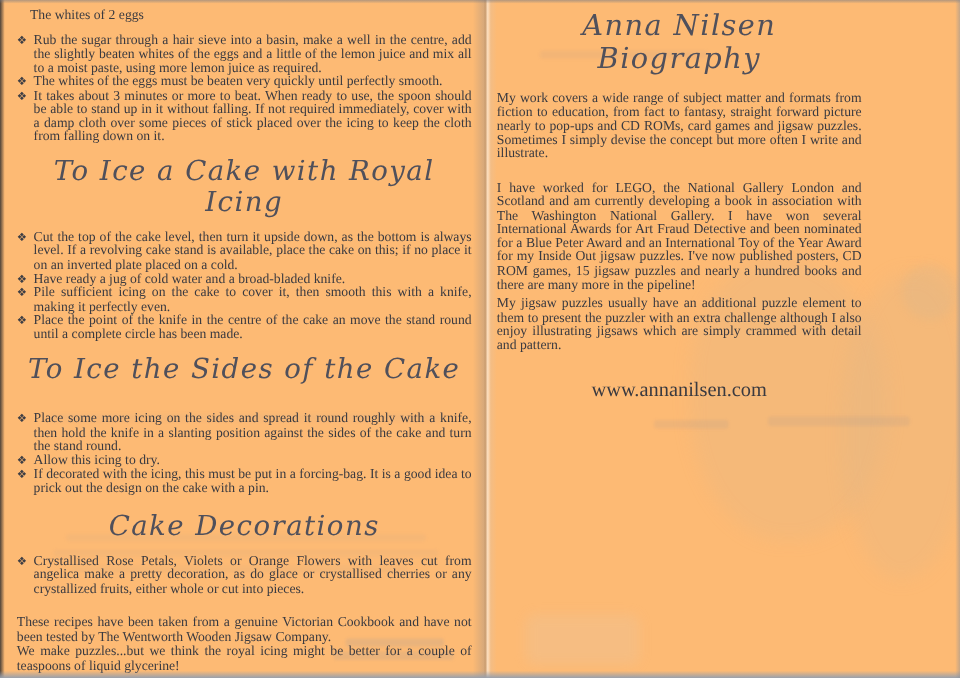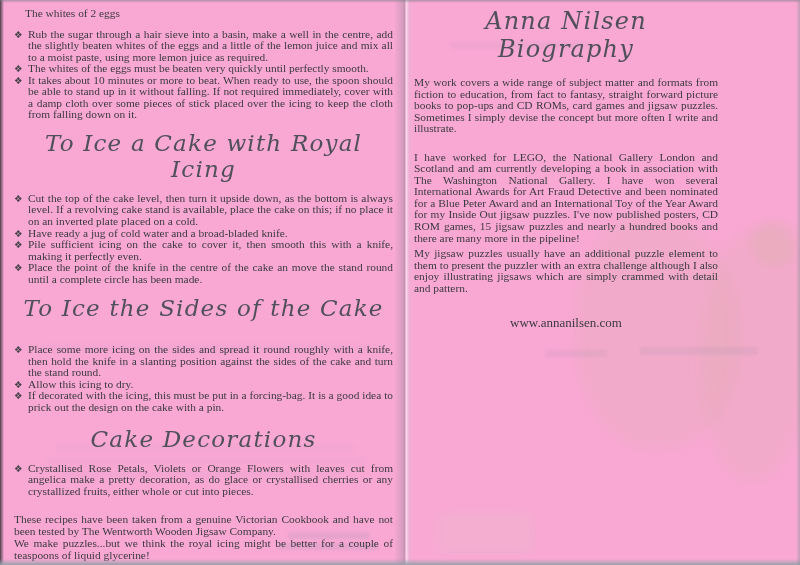--- a/index.html
+++ b/index.html
@@ -1,18 +1,18 @@
 <!DOCTYPE html>
 <html><head>
 <meta charset="utf-8">
 <style>
   html,body { margin:0; padding:0; background:#d8d9dc; }
   .scan {
     position:relative; width:800px; height:565px; overflow:hidden;
-    background:#f9a8d4;
+    background:#fdba74;
     font-family:"Liberation Serif", serif;
     color:#3a3a40;
   }
   
   .edge { position:absolute; pointer-events:none; }
   .edge-left   { left:0; top:0; width:4px; height:100%; background:linear-gradient(to right, rgba(35,36,40,0.8), rgba(35,36,40,0)); }
   .edge-top    { left:0; top:0; width:100%; height:3px; background:linear-gradient(to bottom, rgba(120,122,130,0.55), rgba(120,122,130,0)); }
   .edge-bottom { left:0; bottom:0; width:100%; height:6px; background:linear-gradient(to top, #99a0ac, rgba(153,160,172,0)); }
   .edge-right  { right:0; top:0; width:4px; height:100%; background:linear-gradient(to left, rgba(140,144,152,0.5), rgba(140,144,152,0)); }
   
@@ -53,21 +53,21 @@
   .h-royal { margin:9px 0 11px; }
   .h-sides { margin:10px 0 23px; }
   .h-decor { margin:12px 0 11px;text-align:center; }
   .h-bio   { font-size:24px; margin:2px 0 14px; }
 
   .footer-block { margin-top:17px; }
   .footer-block p { margin:0; text-align:justify; font-size:11.4px; line-height:11.8px; }
 
   p.bio { margin:0 0 17px; text-align:justify; }
   p.bio.tight { margin-bottom:4px; }
-  .website { text-align:center; font-size:13px; margin-top:21px; color:#3a3a40; }
+  .website { text-align:center; font-size:17px; margin-top:21px; color:#3a3a40; }
 
   
   .artifact { position:absolute; pointer-events:none; }
   .blob { background:rgba(205,182,150,0.16); filter:blur(7px); }
   .blob1 { left:575px; top:215px; width:165px; height:235px; border-radius:45% 55% 50% 50%; }
   .blob2 { left:702px; top:228px; width:108px; height:255px; border-radius:50% 40% 55% 45%; }
   .blob3 { left:752px; top:220px; width:46px; height:46px; border-radius:50%; background:rgba(205,182,150,0.22); filter:blur(4px); }
   .ghostline { background:rgba(120,130,160,0.10); filter:blur(1.5px); border-radius:2px; }
   .gl1 { left:545px; top:350px; width:62px;  height:7px; }
   .gl2 { left:640px; top:347px; width:118px; height:8px; }
@@ -107,21 +107,21 @@
       <li class="bullet">
         <span class="marker">❖</span>
         <span class="btxt">Rub the sugar through a hair sieve into a basin, make a well in the centre, add the slightly beaten whites of the eggs and a little of the lemon juice and mix all to a moist paste, using more lemon juice as required.</span>
       </li>
       <li class="bullet">
         <span class="marker">❖</span>
         <span class="btxt">The whites of the eggs must be beaten very quickly until perfectly smooth.</span>
       </li>
       <li class="bullet">
         <span class="marker">❖</span>
-        <span class="btxt">It takes about 10 minutes or more to beat. When ready to use, the spoon should be able to stand up in it without falling. If not required immediately, cover with a damp cloth over some pieces of stick placed over the icing to keep the cloth from falling down on it.</span>
+        <span class="btxt">It takes about 3 minutes or more to beat. When ready to use, the spoon should be able to stand up in it without falling. If not required immediately, cover with a damp cloth over some pieces of stick placed over the icing to keep the cloth from falling down on it.</span>
       </li>
     </ul>
 
     <h2 class="script-heading h-royal">To Ice a Cake with Royal Icing</h2>
 
     <ul class="bullets">
       <li class="bullet">
         <span class="marker">❖</span>
         <span class="btxt">Cut the top of the cake level, then turn it upside down, as the bottom is always level. If a revolving cake stand is available, place the cake on this; if no place it on an inverted plate placed on a cold.</span>
       </li>
@@ -167,21 +167,21 @@
 
     <div class="footer-block">
       <p>These recipes have been taken from a genuine Victorian Cookbook and have  not been tested by The Wentworth Wooden Jigsaw Company.</p>
       <p>We make puzzles...but we think the royal icing might be better for a couple of teaspoons of liquid glycerine!</p>
     </div>
   </div>
 
   <div class="page page-right">
     <h1 class="script-heading h-bio">Anna Nilsen Biography</h1>
 
-    <p class="bio">My work covers a wide range of subject matter and formats from fiction to education, from fact to fantasy, straight forward picture books to pop-ups and CD ROMs, card games and jigsaw puzzles. Sometimes I simply devise the concept but more often I write and illustrate.</p>
+    <p class="bio">My work covers a wide range of subject matter and formats from fiction to education, from fact to fantasy, straight forward picture nearly to pop-ups and CD ROMs, card games and jigsaw puzzles. Sometimes I simply devise the concept but more often I write and illustrate.</p>
     <p class="bio tight">I have worked for LEGO, the National Gallery London and Scotland and am currently developing a book in association with The Washington National Gallery. I have won several International Awards for Art Fraud Detective and been nominated for a Blue Peter Award and an International Toy of the Year Award for my Inside Out jigsaw puzzles. I've now published posters, CD ROM games, 15 jigsaw puzzles and nearly a hundred books and there are many more in the pipeline!</p>
     <p class="bio">My jigsaw puzzles usually have an additional puzzle element to them to present the puzzler with an extra challenge although I also enjoy illustrating jigsaws which are simply crammed with detail and pattern.</p>
 
     <div class="website">www.annanilsen.com</div>
   </div>
 
   <div class="fold"></div>
   <div class="edge edge-left"></div>
   <div class="edge edge-top"></div>
   <div class="edge edge-bottom"></div>

